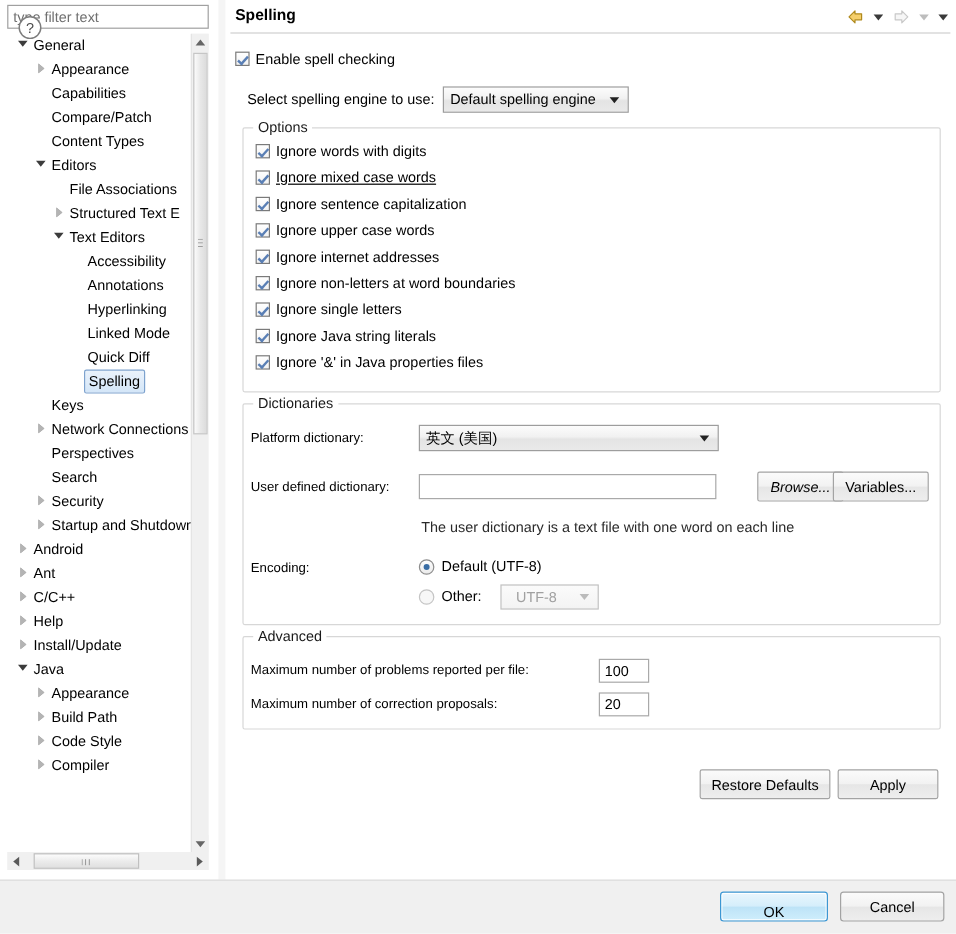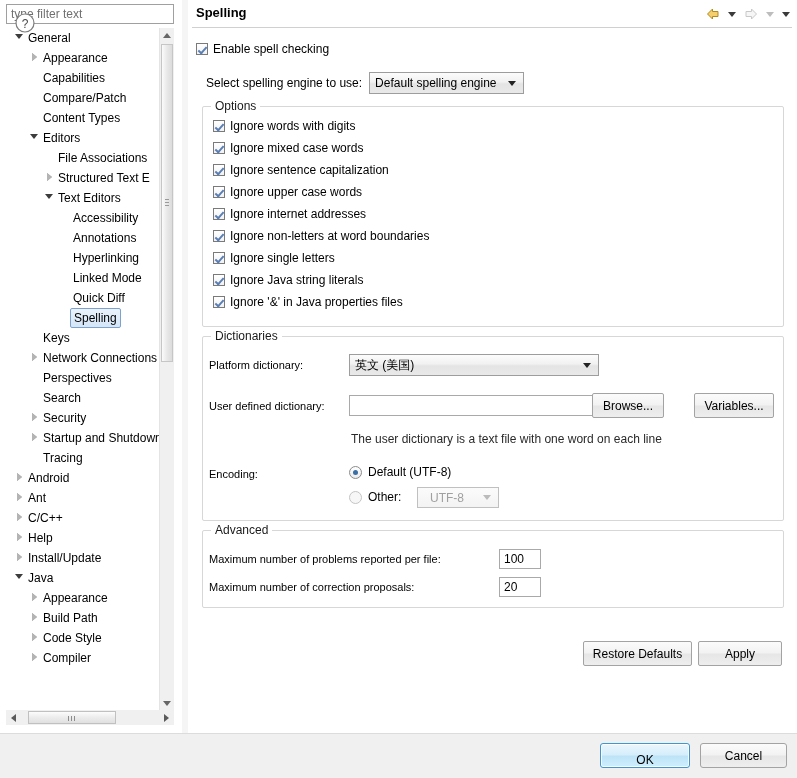--- a/index.html
+++ b/index.html
@@ -578,23 +578,20 @@
             </div>
             <div class="tree-row">
               <span class="tw-arrow collapsed" style="left: 21px;"></span>
               <span class="tree-label" style="left: 37px;">Security</span>
             </div>
             <div class="tree-row">
               <span class="tw-arrow collapsed" style="left: 21px;"></span>
               <span class="tree-label" style="left: 37px;">Startup and Shutdown</span>
             </div>
             <div class="tree-row">
-              <span class="tree-label" style="left: 37px;">Tracing</span>
-            </div>
-            <div class="tree-row">
               <span class="tw-arrow collapsed" style="left: 6px;"></span>
               <span class="tree-label" style="left: 22px;">Android</span>
             </div>
             <div class="tree-row">
               <span class="tw-arrow collapsed" style="left: 6px;"></span>
               <span class="tree-label" style="left: 22px;">Ant</span>
             </div>
             <div class="tree-row">
               <span class="tw-arrow collapsed" style="left: 6px;"></span>
               <span class="tree-label" style="left: 22px;">C/C++</span>
@@ -701,21 +698,21 @@
           </span>
         </div>
 
         <div class="group" id="opt-group">
           <span class="group-title">Options</span>
           <div id="opt-rows">
               <div class="opt-row" style="top: 11px;">
                 <span class="chk checked"></span>
                 <span>Ignore words with digits</span>
               </div>
-              <div class="opt-row" style="top: 33px;">
+              <div class="opt-row" style="top: 33px; text-decoration: underline;">
                 <span class="chk checked"></span>
                 <span>Ignore mixed case words</span>
               </div>
               <div class="opt-row" style="top: 55px;">
                 <span class="chk checked"></span>
                 <span>Ignore sentence capitalization</span>
               </div>
               <div class="opt-row" style="top: 77px;">
                 <span class="chk checked"></span>
                 <span>Ignore upper case words</span>
@@ -747,21 +744,21 @@
           <span class="group-title">Dictionaries</span>
 
           <span class="field-label" style="left:6px; top:22px;">Platform dictionary:</span>
           <span class="combo" style="left:146px; top:17px; width:250px;">
             <span class="combo-text">英文 (美国)</span>
             <span class="combo-arrow"></span>
           </span>
 
           <span class="field-label" style="left:6px; top:63px;">User defined dictionary:</span>
           <input class="textbox" style="left: 146px; top: 58px; width: 248px; height: 21px;" type="text" value="">
-          <div class="btn" style="left:389px; top:56px; width:72px; height:25px;">
+          <div class="btn" style="left:428px; top:56px; width:72px; height:25px;font-style:italic;">
             <span>Browse...</span>
           </div>
           <div class="btn" style="left:491px; top:56px; width:80px; height:25px;">
             <span>Variables...</span>
           </div>
 
           <span class="hint" style="left:148px; top:95px;">The user dictionary is a text file with one word on each line</span>
 
           <span class="field-label" style="left:6px; top:131px;">Encoding:</span>
 

